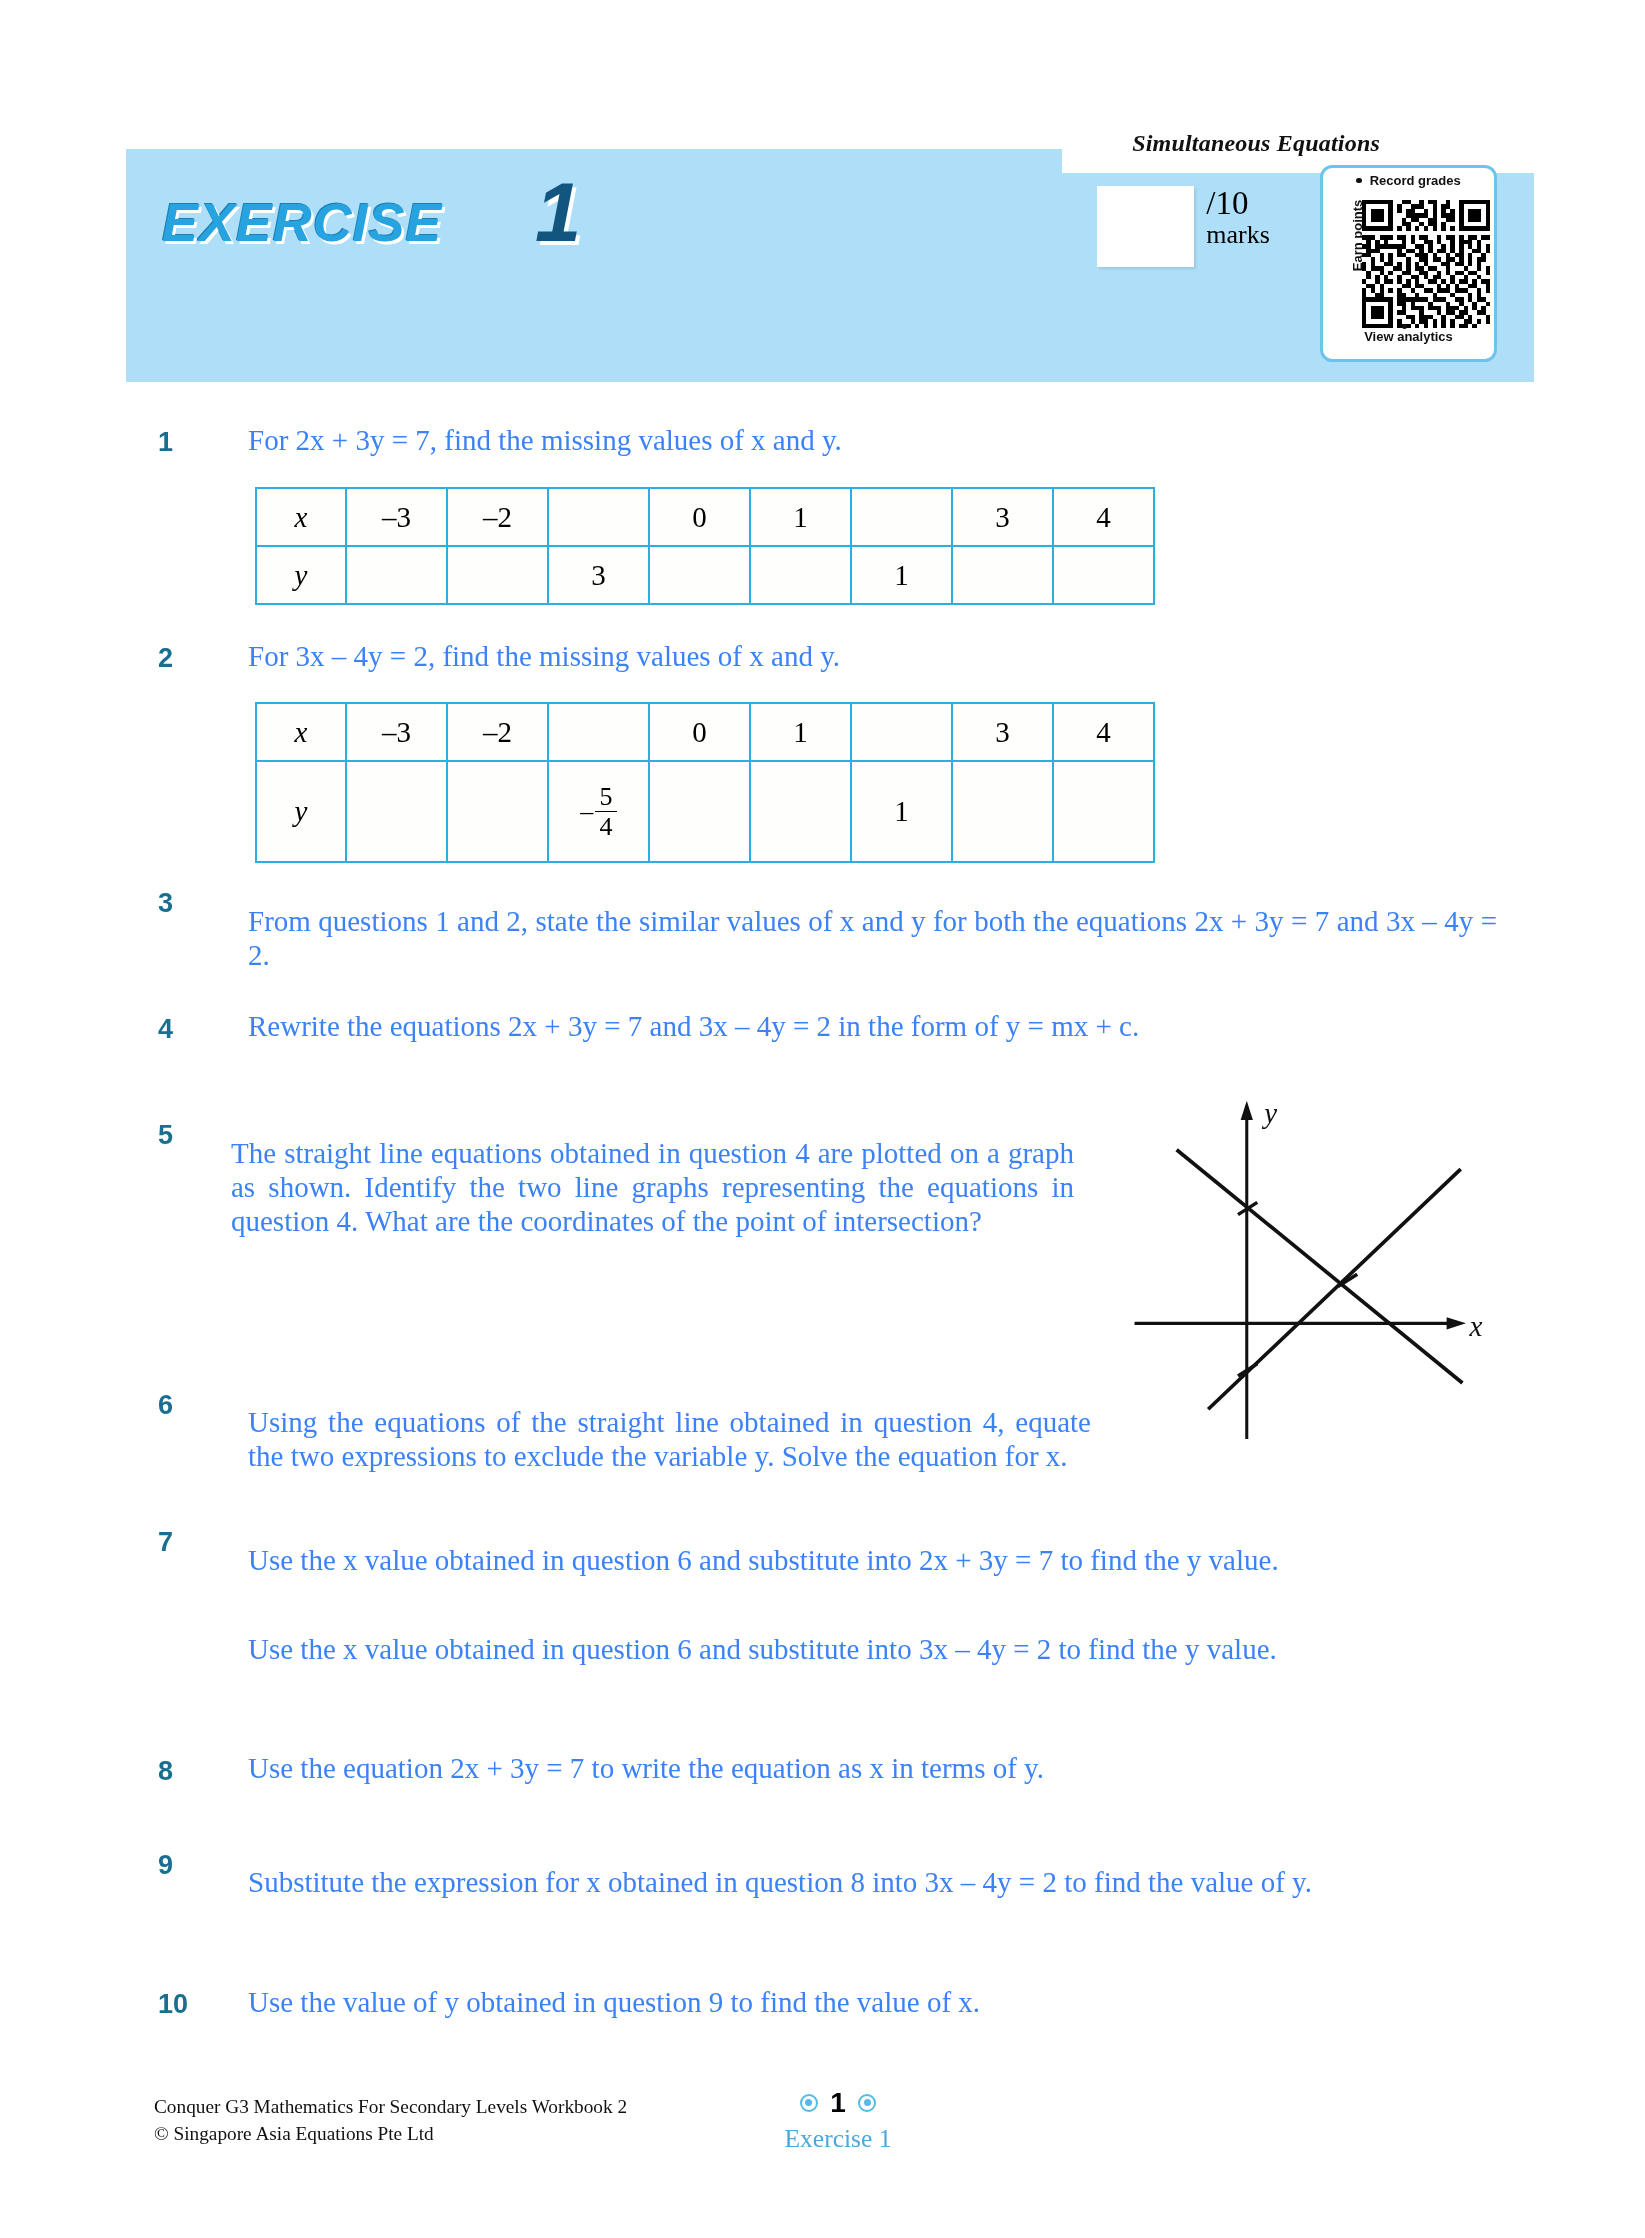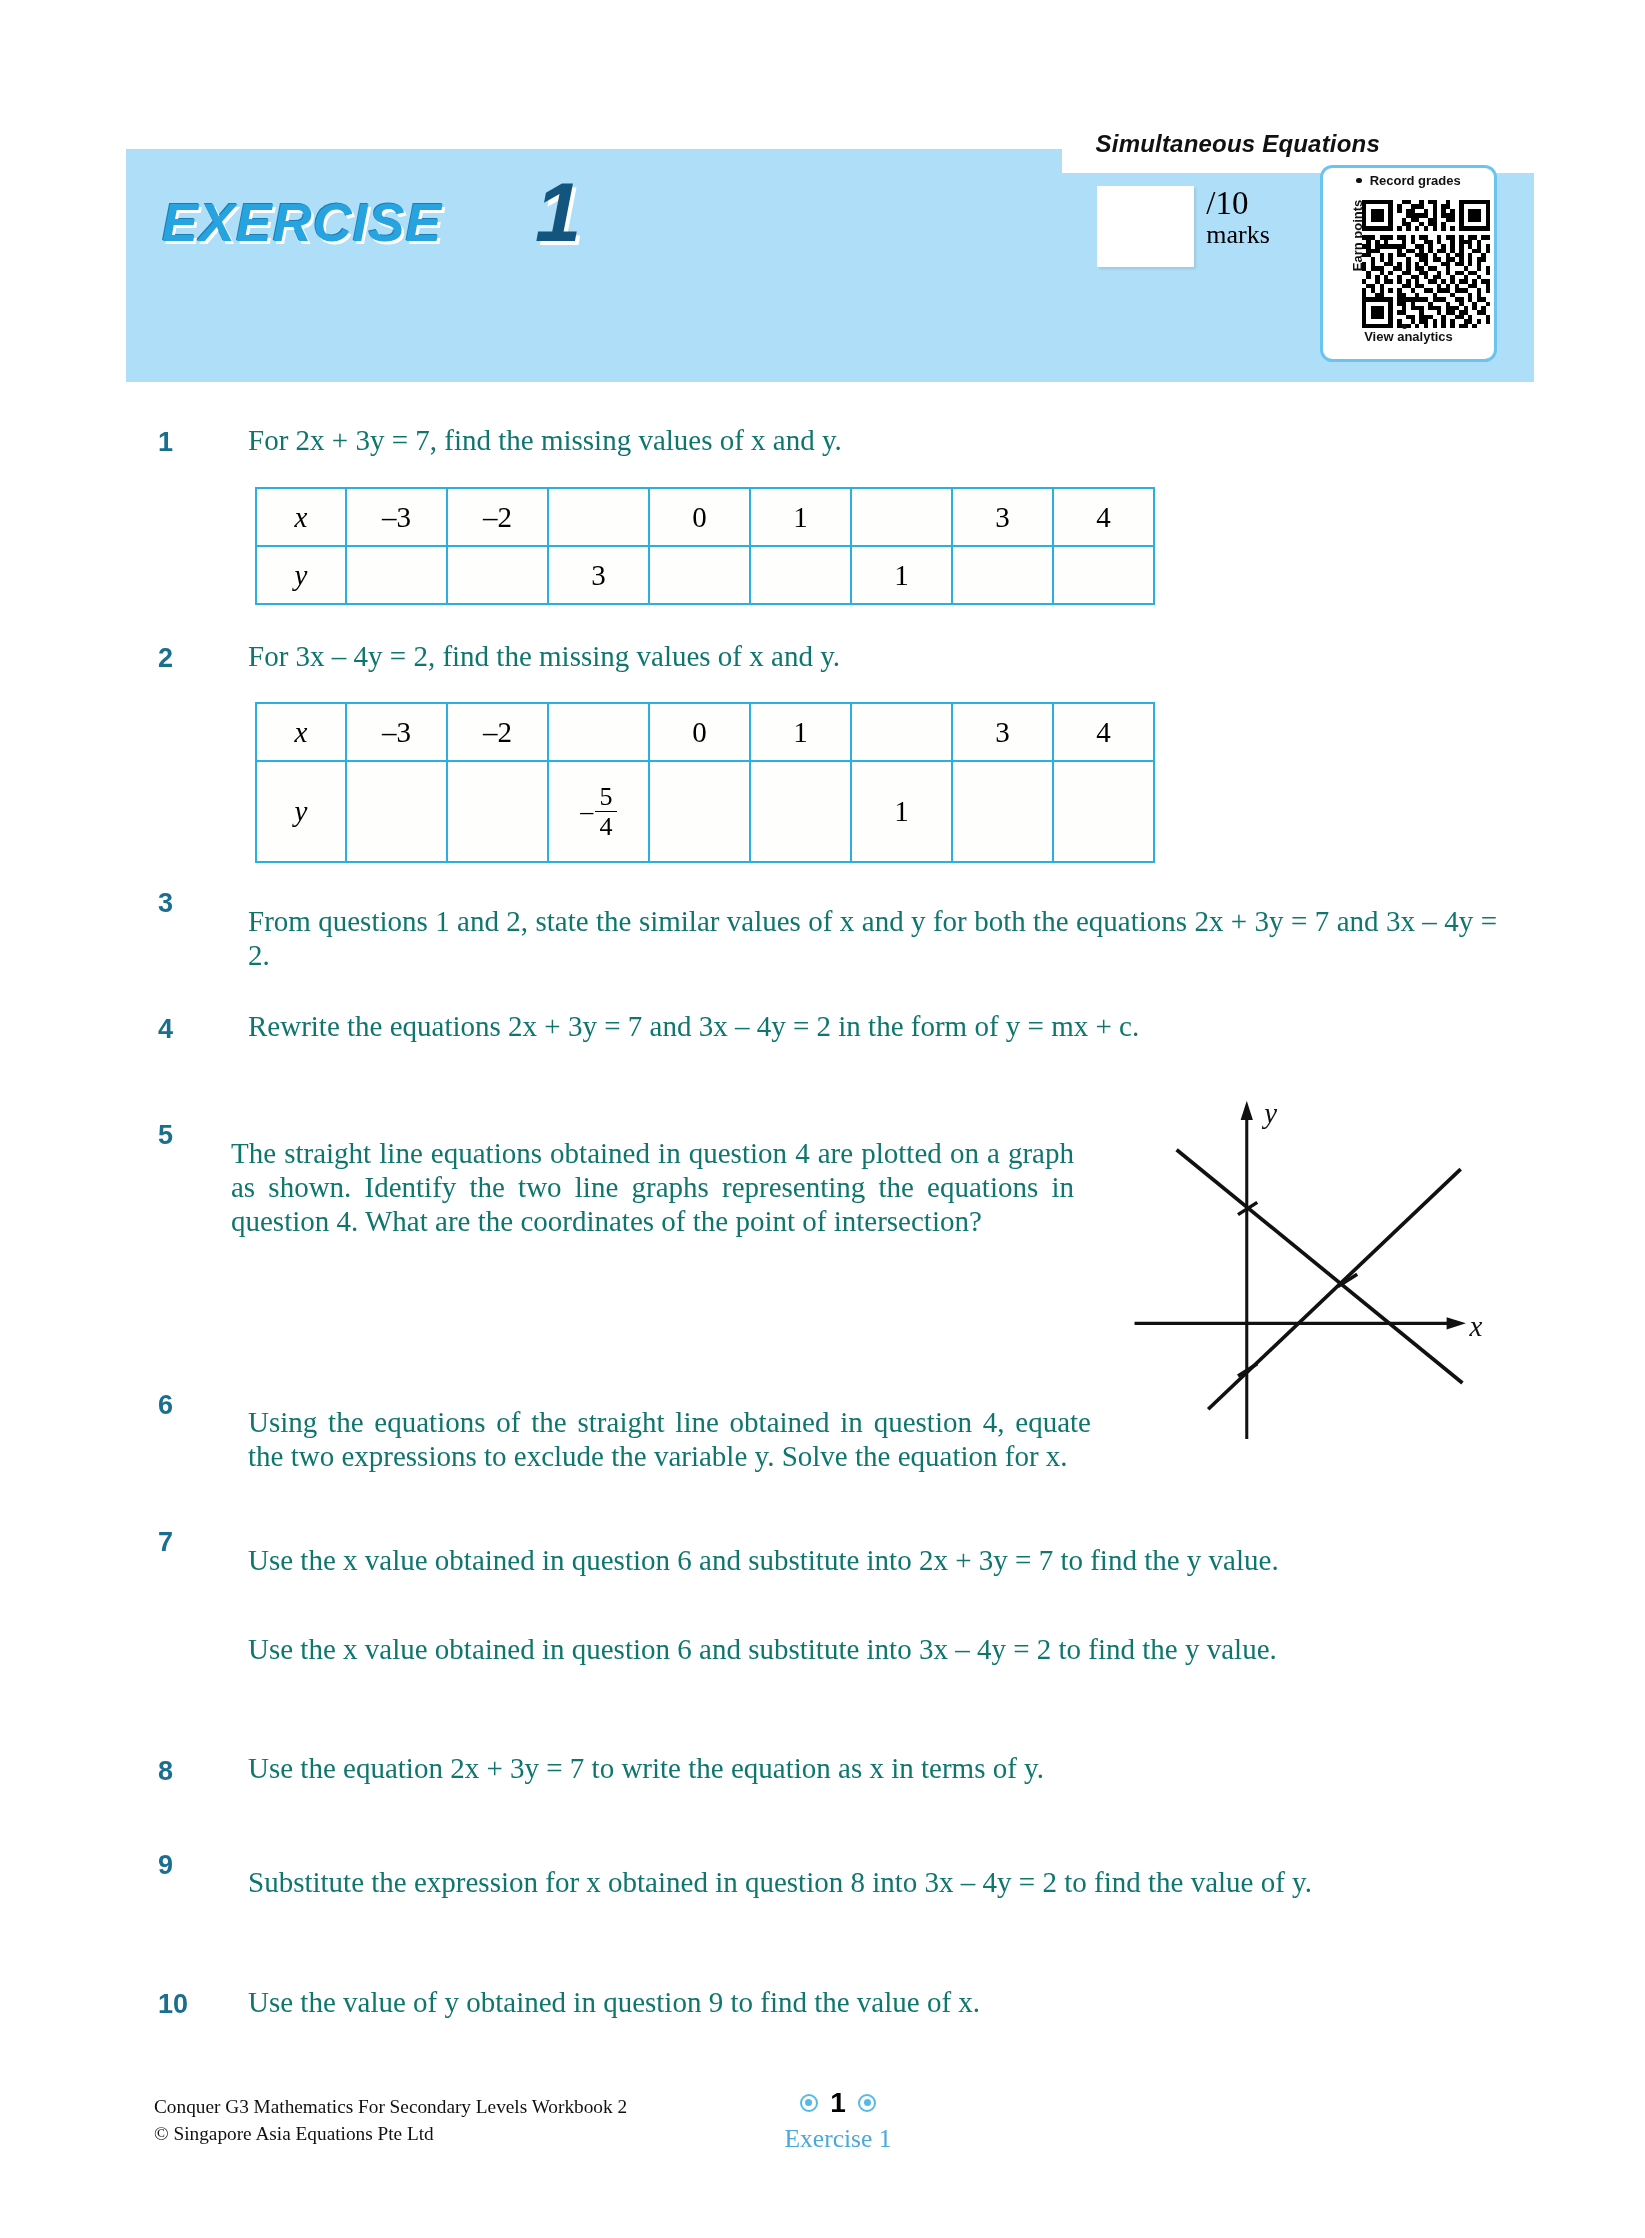--- a/index.html
+++ b/index.html
@@ -61,21 +61,21 @@
     right: 0px;
     top: 0px;
     width: 472px;
     height: 24px;
     background: #ffffff;
   }
   .topic-label {
     position: absolute;
     right: 265px;
     top: 130px;
-    font-family: Liberation Sans, sans-serif;
+    font-family: Liberation Serif, serif;
     font-weight: bold;
     font-style: italic;
     font-size: 24px;
     color: #111111;
     letter-spacing: 0.2px;
     white-space: nowrap;
     z-index: 6;
   }
 
   .exercise-word {
@@ -214,21 +214,21 @@
     font-family: "Liberation Sans", sans-serif;
     font-weight: bold;
     font-size: 27px;
     color: #1A6E8E;
     text-shadow: 0.9px 0.9px 0 rgba(255,255,255,0.9);
   }
   .qbody {
     position: absolute;
     font-size: 29px;
     line-height: 1.17;
-    color: #0f766e;
+    color: #3b82f6;
   }
   .just { text-align: justify; text-align-last: left; margin-top: 20px; }
 
   
   .vtable {
     position: absolute;
     border-collapse: collapse;
     table-layout: fixed;
   }
   .vtable td {

